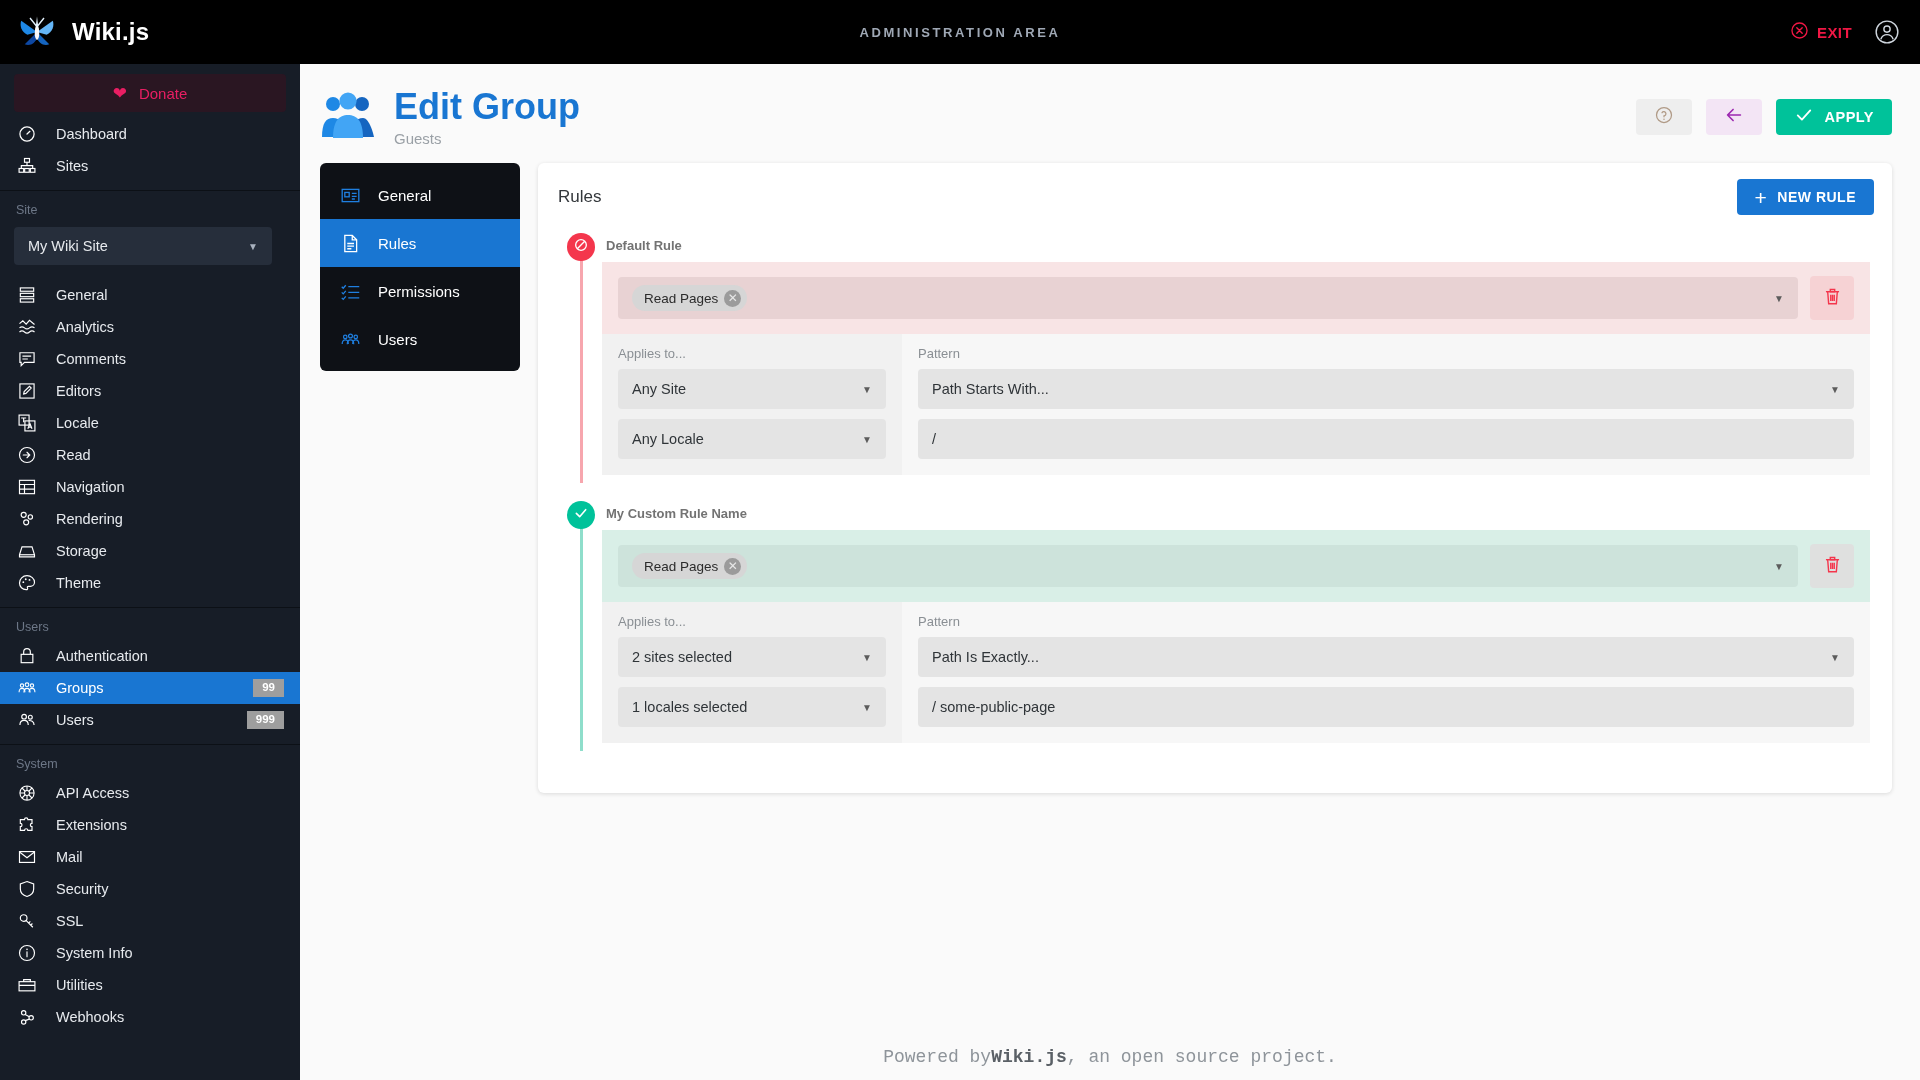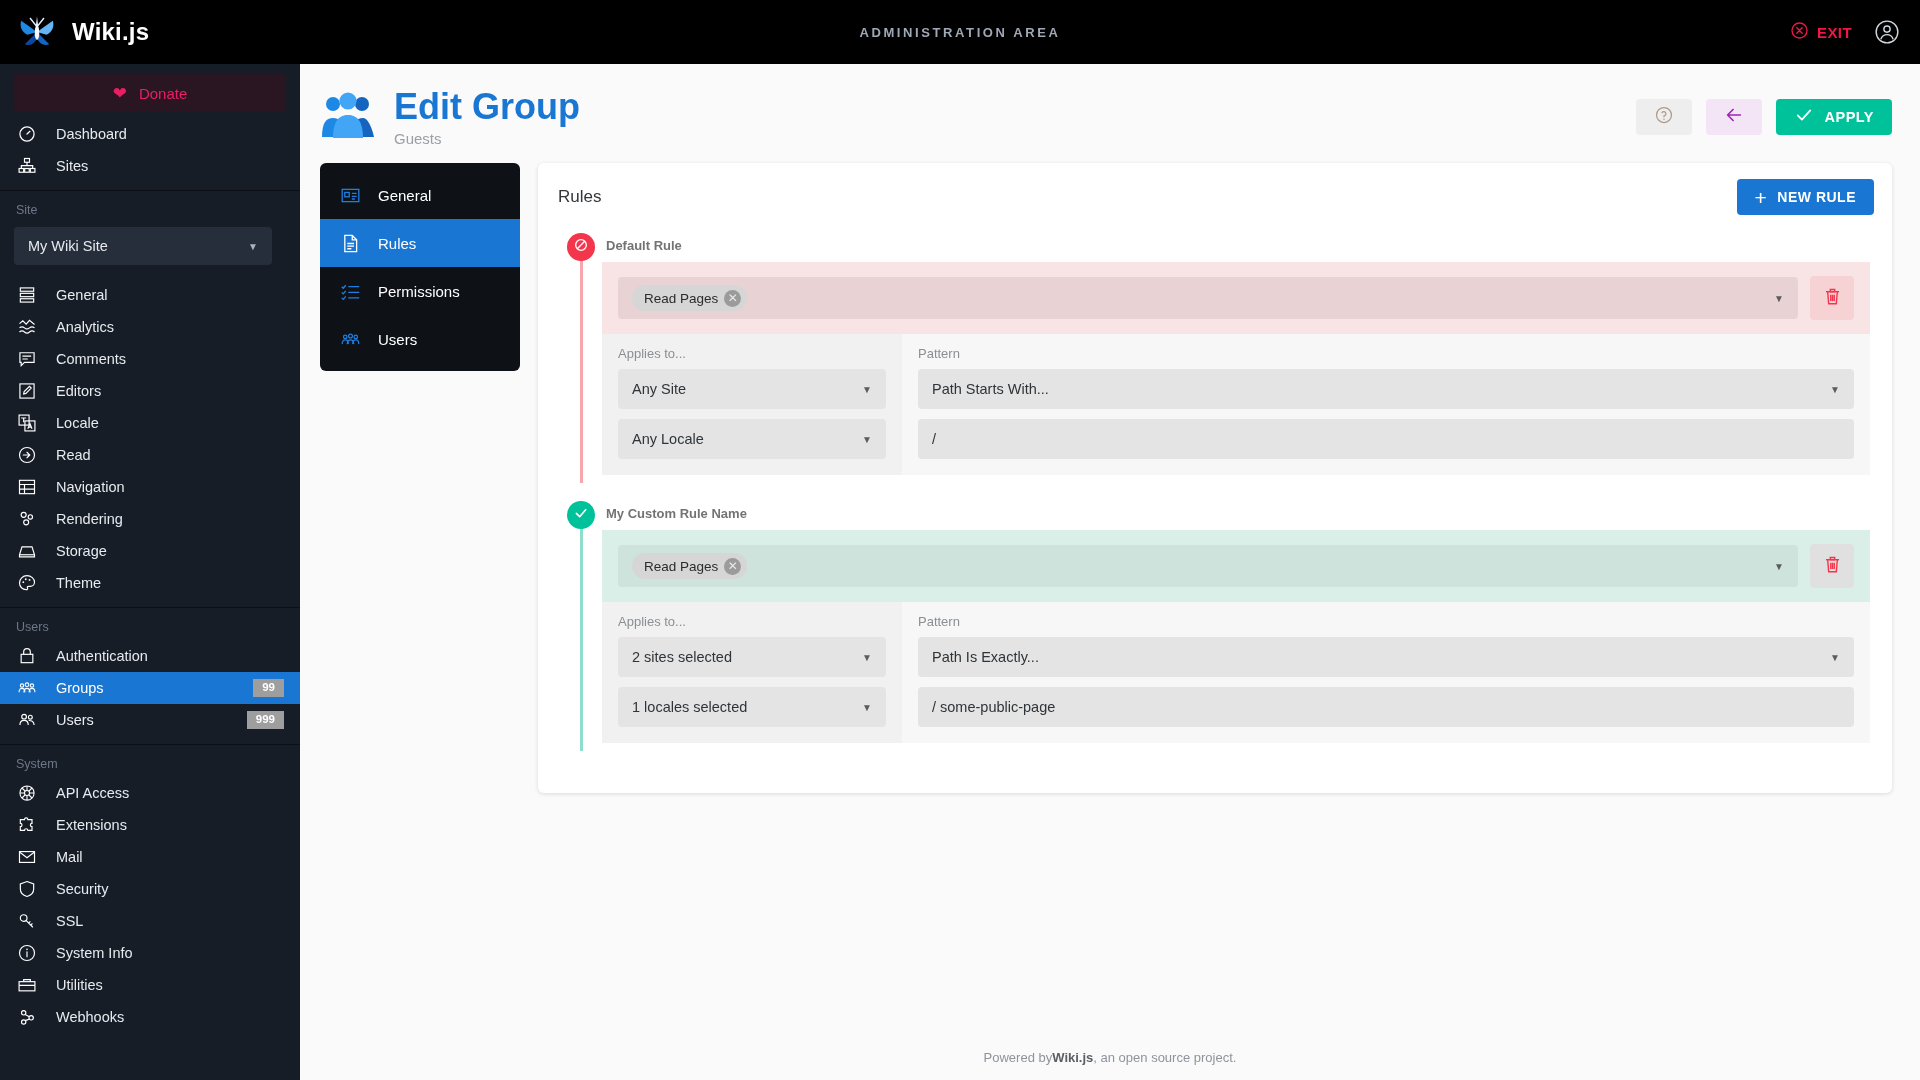--- a/index.html
+++ b/index.html
@@ -170,21 +170,21 @@
     height: 40px; background: #e4e4e4; border-radius: 4px; display: flex;
     align-items: center; padding: 0 14px; font-size: 14.5px; color: #2f3438;
     margin-bottom: 10px; cursor: pointer;
   }
   .field.flat { background: #e4e4e4; }
   .field .caret { margin-left: auto; color: #5c5c5c; font-size: 10px; }
   .field:last-child { margin-bottom: 0; }
 
   .footer {
     height: 46px; flex: 0 0 46px; display: flex; align-items: center;
-    justify-content: center; color: #8e949a; font-size: 13px; background: #fafafa;
+    justify-content: center; color: #8e949a; font-size: 18px; background: #fafafa; font-family: Liberation Mono, monospace;
   }
   .footer b { color: #5a6066; }
 </style>
 </head>
 <body>
 
 <div class="app">
 
   <div class="topbar">
     <div class="brand">

